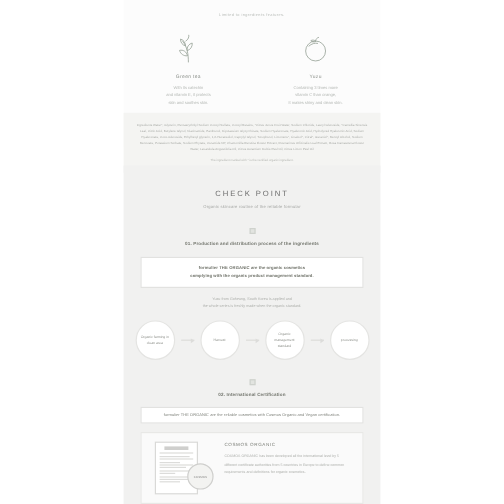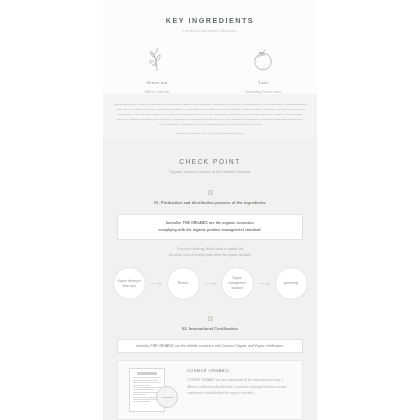--- a/index.html
+++ b/index.html
@@ -99,21 +99,20 @@
   .card-body{flex:1;padding-top:1px;}
   .card-title{font-size:3.8px;letter-spacing:.5px;color:#7a7d76;margin-bottom:4px;}
   .card-desc{font-size:3.0px;line-height:2.05;color:#aeb0ac;}
 </style>
 </head>
 <body>
 
 <div class="page">
 
   <section class="col sec-key">
-    <div class="key-title">KEY INGREDIENTS</div>
     <div class="key-sub">Limited to ingredients features.</div>
 
     <div class="ing-row">
 
       <div class="ing">
         <div class="ing-ico">
           <svg width="22" height="24" viewBox="0 0 22 24" fill="none" stroke="#9aa59a" stroke-width="0.7">
             <path d="M11 23 C11 16 10 10 6 5"></path>
             <path d="M10.2 17.5 C7 17.8 4.5 16 3.6 13 C6.6 12.3 9.4 13.8 10.2 17.5 Z"></path>
             <path d="M10 13.2 C12.8 12.4 14.4 9.8 14.2 6.9 C11.3 7.6 9.6 10.2 10 13.2 Z"></path>

